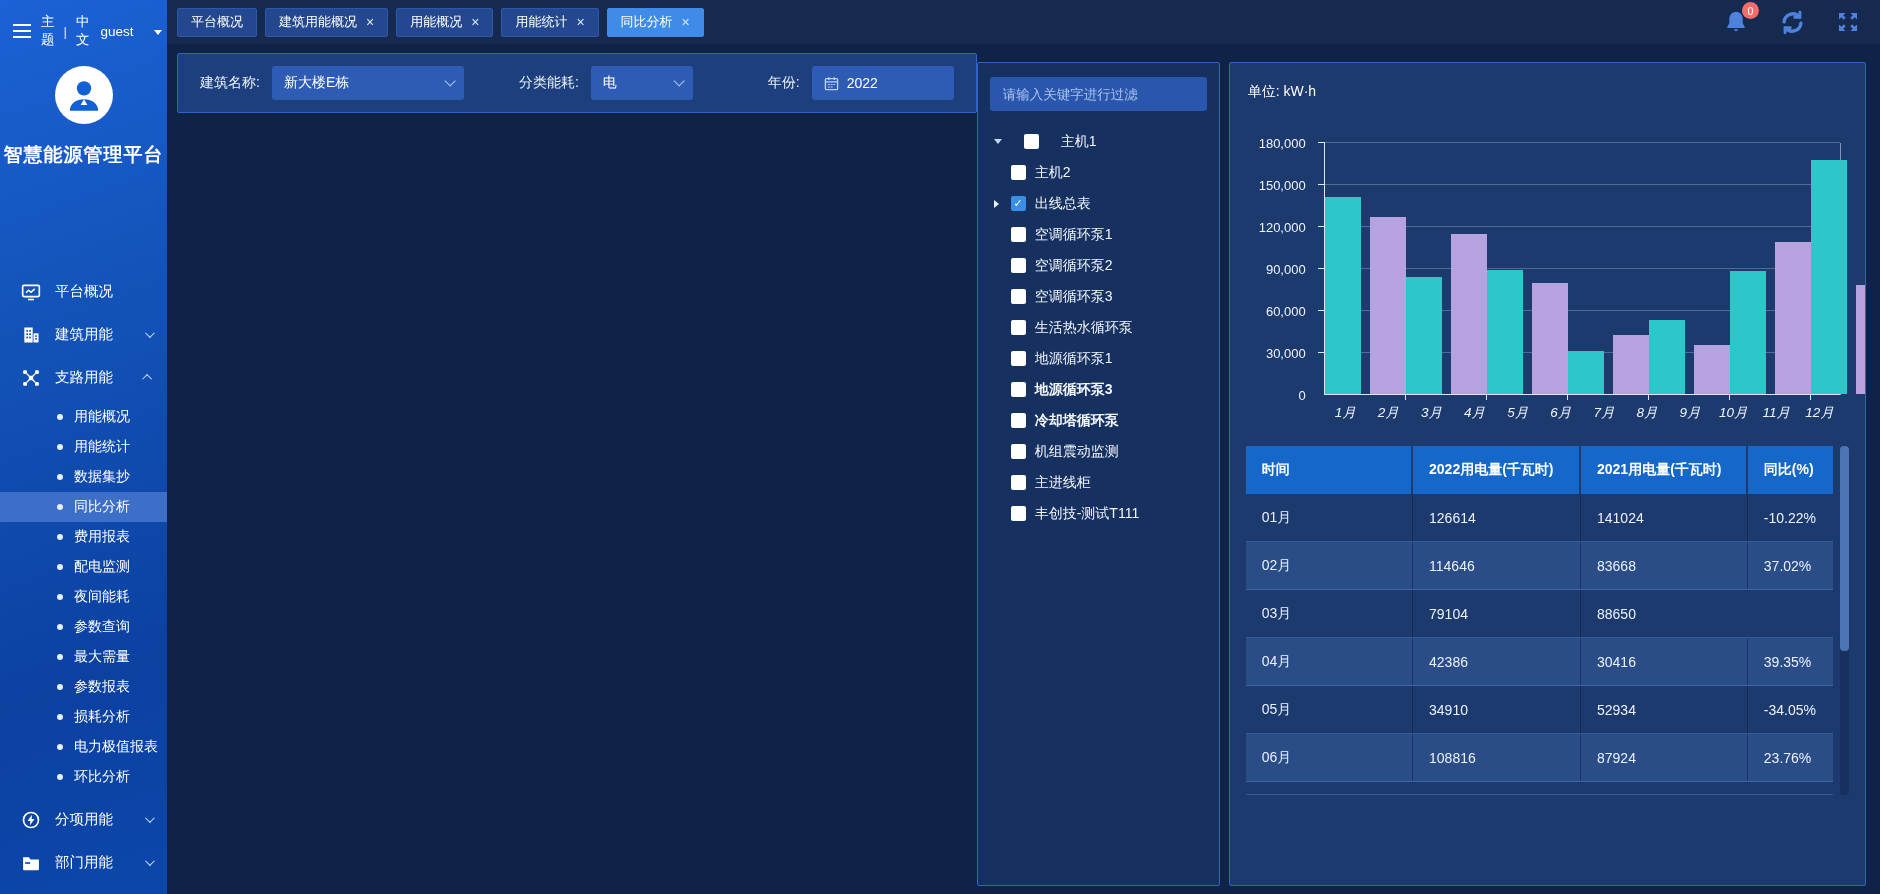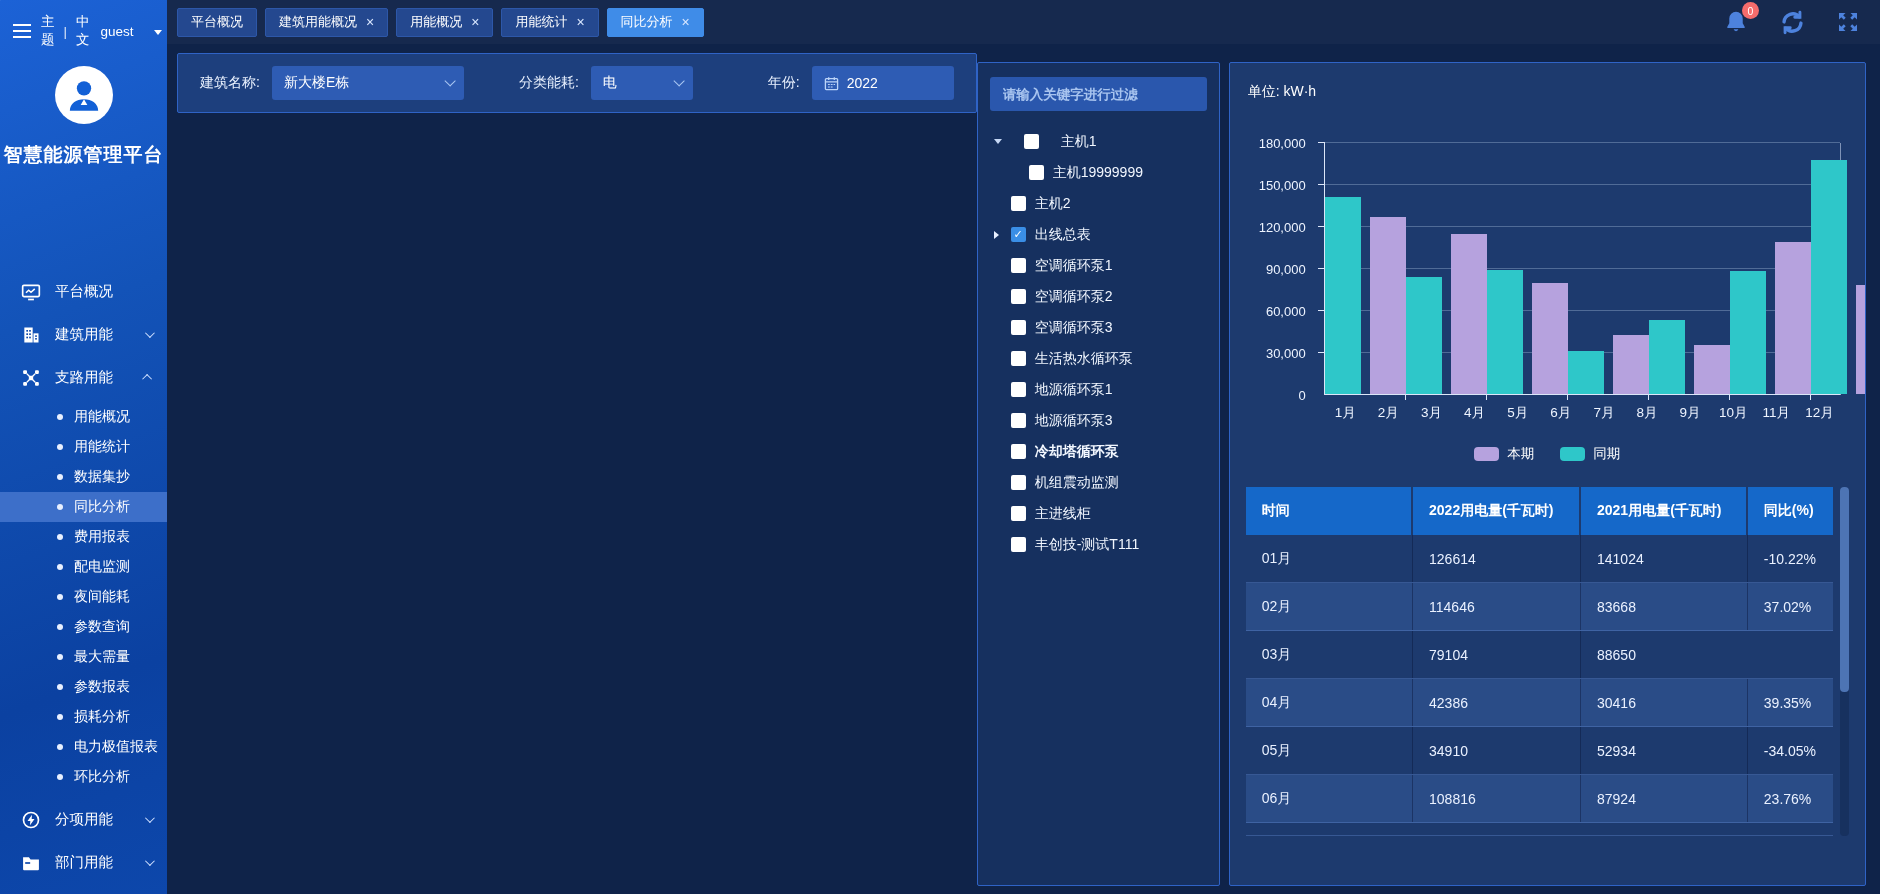--- a/index.html
+++ b/index.html
@@ -51,21 +51,21 @@
   .filterbar { height:60px; flex:none; background:#1d3f7d; border:1px solid #2f63c6; border-radius:2px; display:flex; align-items:center; padding:0 22px; font-size:14px; }
   .f-label { color:#eaf2ff; margin-right:12px; }
   .select { height:34px; background:#2e5cb4; border-radius:3px; display:flex; align-items:center; padding:0 12px; cursor:pointer; }
   .select .chev { border-color:#aac7f2; margin-left:auto; transform:rotate(45deg) translateY(-3px); width:8px; height:8px; }
   .sel-building { width:192px; margin-right:55px; }
   .sel-energy { width:102px; margin-right:75px; }
   .sel-year { width:142px; gap:8px; }
   
   .panels { display:flex; gap:9px; margin-top:9px; flex:1; min-height:0; }
   .tree-panel { width:243px; flex:none; background:#16305f; border:1px solid #2f63c6; border-radius:2px; padding:14px 12px; overflow:hidden; }
-  .search-input { width:100%; height:34px; background:#2a57ad; border:none; outline:none; border-radius:3px; color:#fff; font-size:13.5px; padding:0 13px; font-family:inherit;font-weight:bold; }
+  .search-input { width:100%; height:34px; background:#2a57ad; border:none; outline:none; border-radius:3px; color:#fff; font-size:13.5px; padding:0 13px; font-family:inherit; }
   .search-input::placeholder { color:#a8c4ef; opacity:1; }
   .tree { margin-top:15px; }
   .tree-row { height:31px; display:flex; align-items:center; cursor:pointer; }
   .tri-wrap { width:17px; flex:none; display:flex; align-items:center; }
   .tri.down { width:0; height:0; border-left:4.5px solid transparent; border-right:4.5px solid transparent; border-top:5.5px solid #c6d8f5; }
   .tri.right { width:0; height:0; border-top:4.5px solid transparent; border-bottom:4.5px solid transparent; border-left:5.5px solid #e8f0ff; }
   .cb { width:15px; height:15px; border-radius:2px; background:#fff; margin-right:9px; flex:none; font-size:11px; line-height:15px; text-align:center; color:#fff; cursor:pointer; }
   .cb.checked { background:#3a8ee6; }
   .tree-label { font-size:14px; color:#f2f7ff; white-space:nowrap; }
   .chart-panel { flex:1; background:#1d3a6e; border:1px solid #2f63c6; border-radius:2px; padding:14px 16px; position:relative; overflow:hidden; }
@@ -75,21 +75,21 @@
   .ylabels { position:absolute; left:0; top:0; width:70px; height:252px; }
   .ylab { position:absolute; right:10px; font-size:13px; color:#eef4ff; }
   .plot { position:absolute; left:78px; right:8px; top:0; height:252px; border-left:1px solid #dce6f8; border-bottom:1px solid #dce6f8; border-right:1px solid rgba(225,236,255,0.5); }
   .gridline { position:absolute; left:0; right:0; height:1px; background:rgba(190,210,240,0.32); }
   .gridline::before { content:''; position:absolute; left:-7px; top:0; width:7px; height:1px; background:#dce6f8; }
   .bars { position:absolute; left:0; right:0; top:0; bottom:0; display:flex; }
   .bar-group { flex:1; display:flex; align-items:flex-end; justify-content:center; gap:9px; position:relative; }
   .bar-group::after { content:''; position:absolute; right:-0.5px; bottom:-6px; width:1px; height:6px; background:#dce6f8; }
   .bar { width:36px; cursor:pointer; }
   .xlabels { display:flex; margin:9px 8px 0 78px; }
-  .xlab { flex:1; text-align:center; font-size:13.5px; color:#eef4ff; }
+  .xlab { flex:1; text-align:center; font-size:13.5px; color:#eef4ff;font-style:italic; }
   .legend { display:flex; justify-content:center; align-items:center; gap:26px; margin-top:23px; }
   .leg-item { display:flex; align-items:center; gap:8px; font-size:13.5px; cursor:pointer; }
   .swatch { width:25px; height:14px; border-radius:4px; }
   
   .table-wrap { margin-top:24px; position:relative; padding-right:16px; }
   .thead { display:flex; height:48px; }
   .th { background:#1568c9; display:flex; align-items:center; padding-left:16px; font-size:14px; font-weight:bold; border-right:2px solid #1d3a6e; }
   .th:last-child { border-right:none; }
   .tr { display:flex; height:48px; border-bottom:1px solid rgba(95,135,205,0.4); }
   .tr.alt { background:#2a4c87; }
@@ -324,25 +324,20 @@
     <div class="tree-panel">
       <input class="search-input" placeholder="请输入关键字进行过滤" style="">
       <div class="tree" id="tree">
           <div class="tree-row" style="padding-left: 4px; gap: 13px;">
             <span class="tri-wrap">
               <span class="tri down"></span>
             </span>
             <span class="cb"></span>
             <span class="tree-label">主机1</span>
           </div>
-          <div class="tree-row" style="padding-left: 22px;">
-            <span class="tri-wrap"></span>
-            <span class="cb"></span>
-            <span class="tree-label">主机19999999</span>
-          </div>
           <div class="tree-row" style="padding-left: 4px;">
             <span class="tri-wrap"></span>
             <span class="cb"></span>
             <span class="tree-label">主机2</span>
           </div>
           <div class="tree-row" style="padding-left: 4px;">
             <span class="tri-wrap">
               <span class="tri right"></span>
             </span>
             <span class="cb checked">✓</span>
@@ -366,21 +361,21 @@
           <div class="tree-row" style="padding-left: 4px;">
             <span class="tri-wrap"></span>
             <span class="cb"></span>
             <span class="tree-label">生活热水循环泵</span>
           </div>
           <div class="tree-row" style="padding-left: 4px;">
             <span class="tri-wrap"></span>
             <span class="cb"></span>
             <span class="tree-label">地源循环泵1</span>
           </div>
-          <div class="tree-row" style="padding-left: 4px;">
+          <div class="tree-row" style="padding-left: 4px; font-weight: bold;">
             <span class="tri-wrap"></span>
             <span class="cb"></span>
             <span class="tree-label">地源循环泵3</span>
           </div>
           <div class="tree-row" style="padding-left: 4px; font-weight: bold;">
             <span class="tri-wrap"></span>
             <span class="cb"></span>
             <span class="tree-label">冷却塔循环泵</span>
           </div>
           <div class="tree-row" style="padding-left: 4px;">
@@ -478,30 +473,20 @@
           <div class="xlab">5月</div>
           <div class="xlab">6月</div>
           <div class="xlab">7月</div>
           <div class="xlab">8月</div>
           <div class="xlab">9月</div>
           <div class="xlab">10月</div>
           <div class="xlab">11月</div>
           <div class="xlab">12月</div>
         </div>
 
-      <div class="legend" id="legend">
-          <span class="leg-item">
-            <span class="swatch" style="background: rgb(182, 162, 222);"></span>
-            <span>本期</span>
-          </span>
-          <span class="leg-item">
-            <span class="swatch" style="background: rgb(46, 199, 201);"></span>
-            <span>同期</span>
-          </span>
-        </div>
 
       <div class="table-wrap">
         <div class="thead" id="thead">
             <div class="th col0">时间</div>
             <div class="th col1">2022用电量(千瓦时)</div>
             <div class="th col2">2021用电量(千瓦时)</div>
             <div class="th col3">同比(%)</div>
           </div>
         <div id="tbody">
             <div class="tr">

